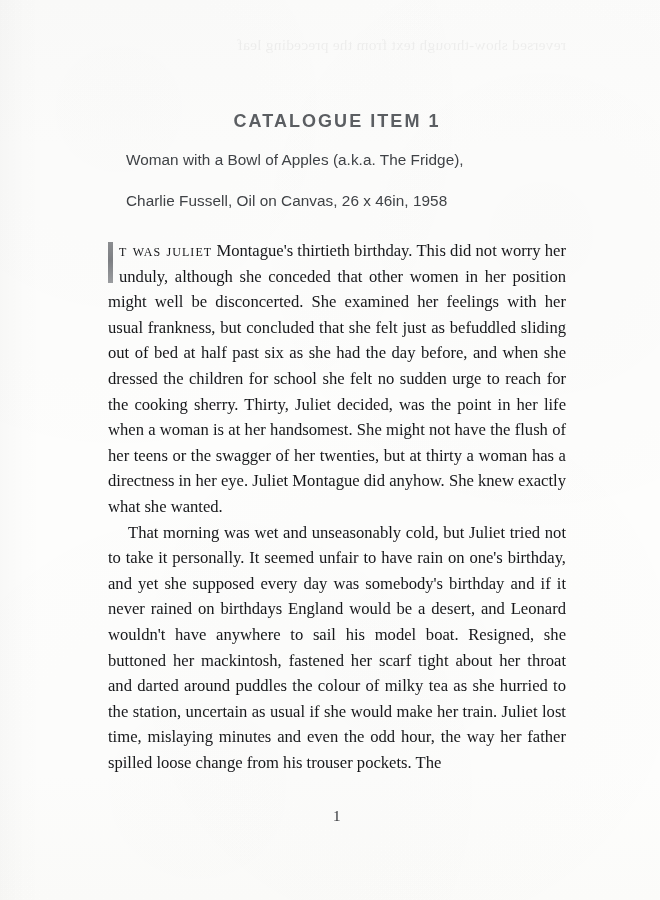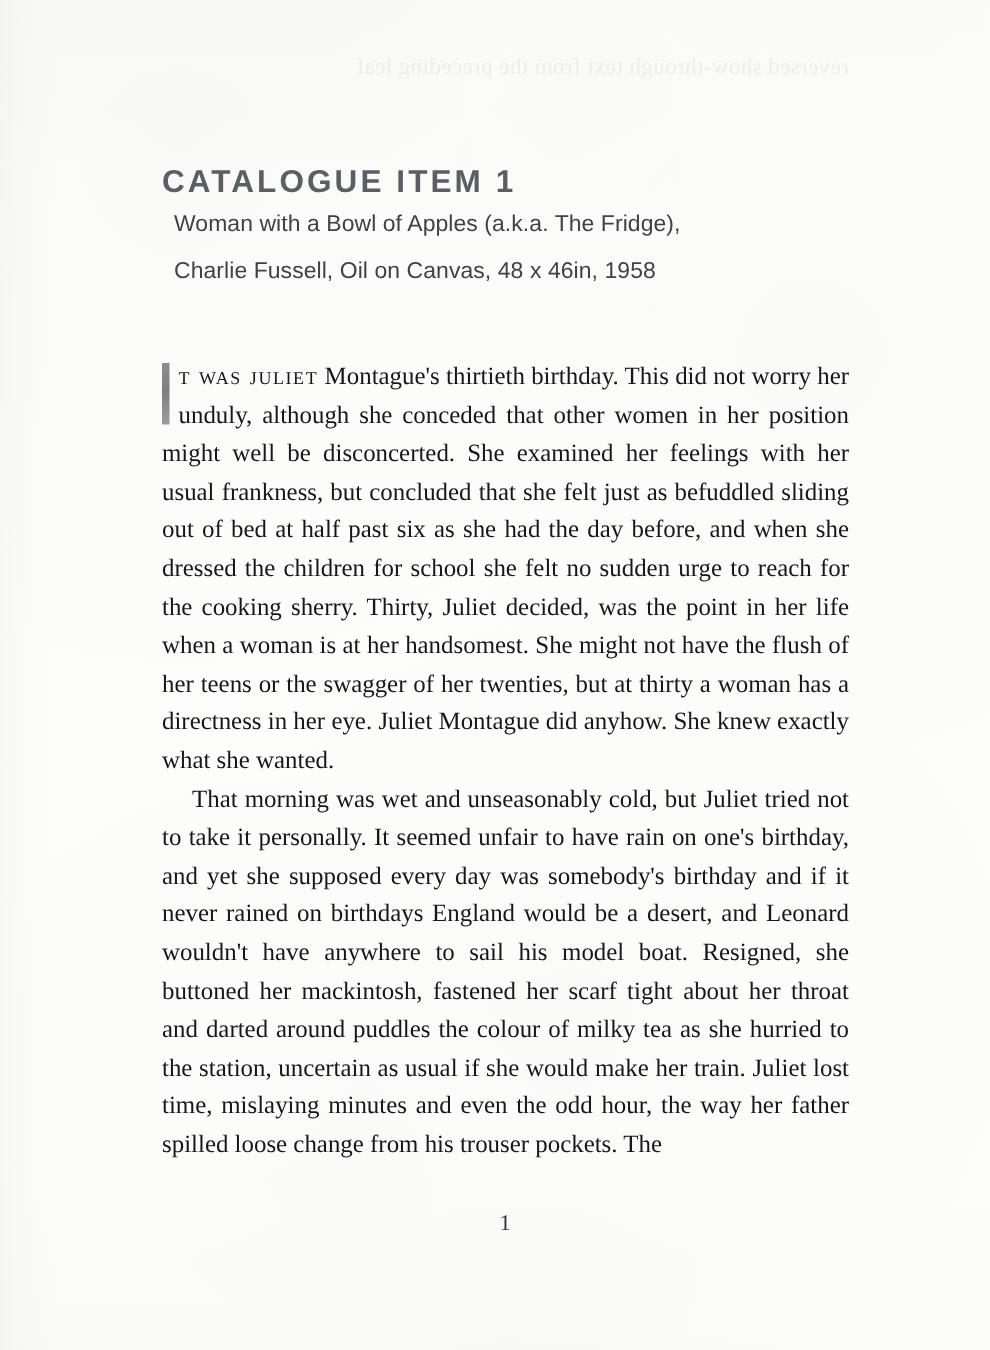--- a/index.html
+++ b/index.html
@@ -67,35 +67,36 @@
   .heading-block {
     position: absolute;
     top: 112px;
     left: 0;
     width: 458px;
   }
 
   .catalogue-label {
     font-family: "Liberation Sans", "DejaVu Sans", sans-serif;
     font-weight: bold;
-    font-size: 21px;
+    font-size: 18px;
     letter-spacing: 2.05px;
     color: #5b5e62;
     margin: 0 0 8px 0;
     line-height: 19px;
+    text-align: center;
   }
 
   .artwork-line {
     font-family: "Liberation Sans", "DejaVu Sans", sans-serif;
     font-weight: normal;
     font-size: 15.3px;
     letter-spacing: 0.05px;
     color: #3f4246;
     line-height: 22.5px;
-    margin: 8px;
+    margin: 18px;
   }
 
   
   .body-text {
     position: absolute;
     top: 238px;
     left: 0;
     width: 458px;
     font-family: Liberation Serif, serif;
     font-size: 16.6px;
@@ -151,21 +152,21 @@
 
   <div class="spine-shadow"></div>
 
   <div class="bleed">reversed show-through text from the preceding leaf</div>
 
   <div class="content">
 
     <div class="heading-block">
       <div class="catalogue-label">CATALOGUE ITEM 1</div>
       <div class="artwork-line">Woman with a Bowl of Apples (a.k.a. The Fridge),</div>
-      <div class="artwork-line">Charlie Fussell, Oil on Canvas, 48 x 46in, 1958</div>
+      <div class="artwork-line">Charlie Fussell, Oil on Canvas, 26 x 46in, 1958</div>
     </div>
 
     <div class="body-text">
 
       <p class="first">
         <span class="dropcap-rule"></span><span class="opening-caps">T WAS JULIET</span><span> Montague's thirtieth birthday. This did not worry her unduly, although she conceded that other women in her position might well be disconcerted. She examined her feelings with her usual frankness, but concluded that she felt just as befuddled sliding out of bed at half past six as she had the day before, and when she dressed the children for school she felt no sudden urge to reach for the cooking sherry. Thirty, Juliet decided, was the point in her life when a woman is at her handsomest. She might not have the flush of her teens or the swagger of her twenties, but at thirty a woman has a directness in her eye. Juliet Montague did anyhow. She knew exactly what she wanted.</span>
       </p>
 
 
       <p>That morning was wet and unseasonably cold, but Juliet tried not to take it personally. It seemed unfair to have rain on one's birthday, and yet she supposed every day was somebody's birthday and if it never rained on birthdays England would be a desert, and Leonard wouldn't have anywhere to sail his model boat. Resigned, she buttoned her mackintosh, fastened her scarf tight about her throat and darted around puddles the colour of milky tea as she hurried to the station, uncertain as usual if she would make her train. Juliet lost time, mislaying minutes and even the odd hour, the way her father spilled loose change from his trouser pockets. The</p>

